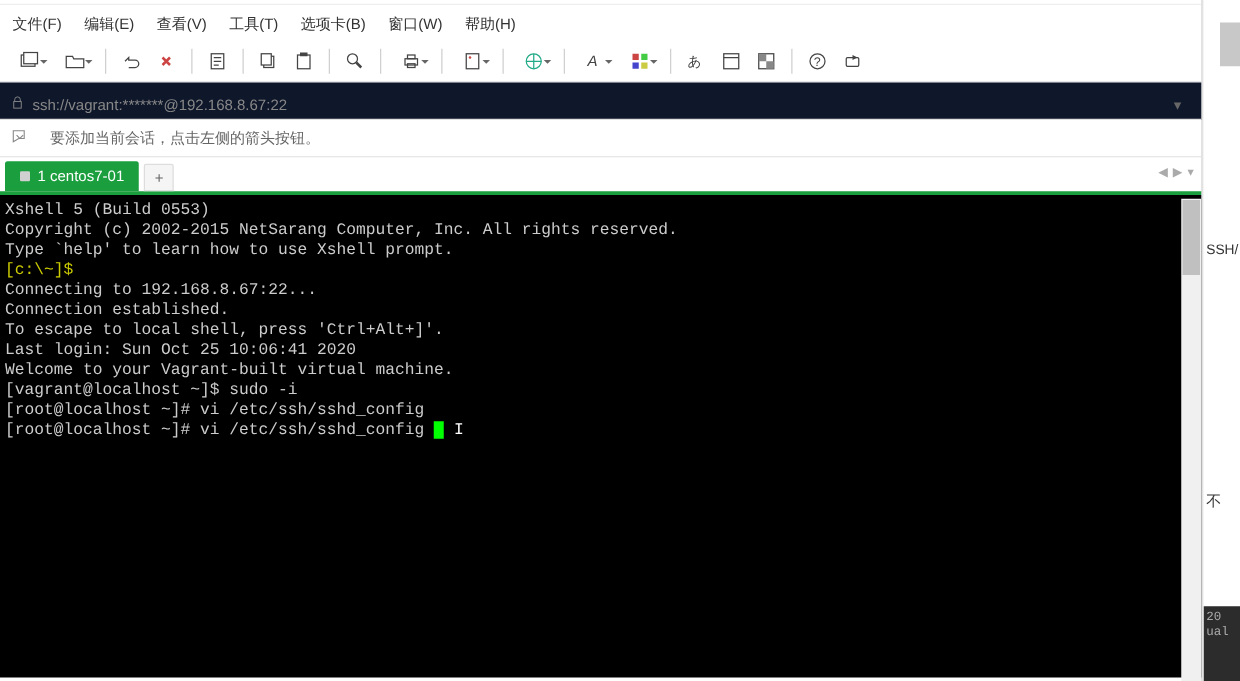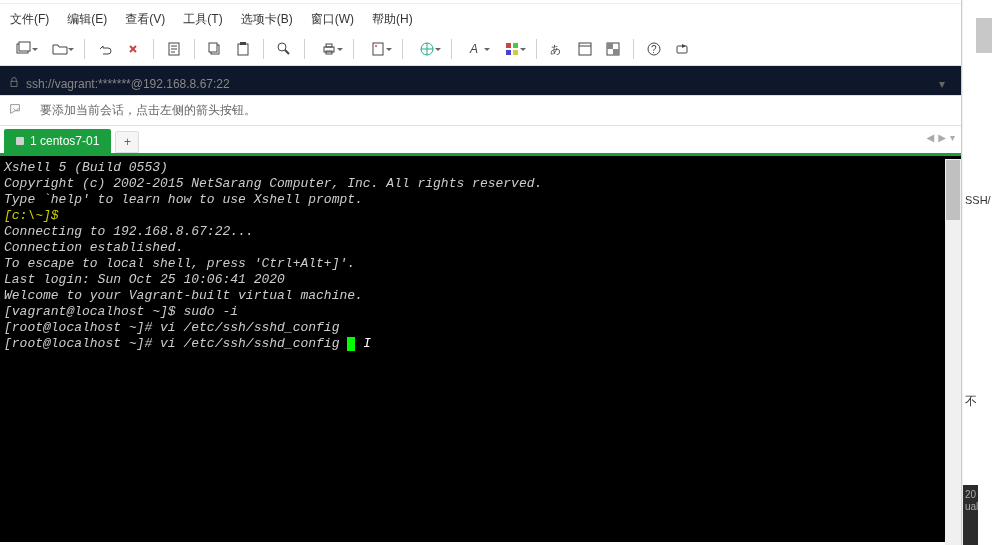--- a/index.html
+++ b/index.html
@@ -19,31 +19,31 @@
     .addressbar .lock { color: #888; }
     .addr-drop { color: #666; padding-right: 8px; }
     .infobar { display: flex; align-items: center; padding: 4px 8px; background: #fff; border-bottom: 1px solid #e0e0e0; height: 30px; gap: 18px; }
     .infobar .info-text { color: #666; }
     .tabbar { display: flex; align-items: flex-end; background: #fff; height: 30px; border-bottom: 3px solid #1b9e3e; padding-left: 4px; position: relative; }
     .tab { display: flex; align-items: center; padding: 5px 12px; background: #1b9e3e; color: #fff; font-size: 12px; cursor: pointer; border-radius: 2px 2px 0 0; gap: 6px; justify-content: space-between; }
     .tab .dot { width: 8px; height: 8px; background: #d0d0d0; border-radius: 1px; }
     .addtab { width: 24px; height: 22px; display: flex; align-items: center; justify-content: center; background: #f5f5f5; border: 1px solid #ddd; margin-left: 4px; cursor: pointer; border-radius: 2px 2px 0 0; color: #666; }
     .tabbar-right { position: absolute; right: 6px; top: 6px; display: flex; gap: 4px; color: #aaa; font-size: 10px; align-items: center; }
     .terminal { background: #000; color: #ccc; font-family: "Consolas", "Courier New", monospace; font-size: 13px; line-height: 16px; padding: 4px; height: calc(545px - 4px - 28px - 34px - 30px - 30px - 30px - 3px); overflow-y: auto; position: relative; white-space: pre; }
-    .terminal .line { white-space: pre; font-style: italic; }
+    .terminal .line { white-space: pre; }
     .yellow { color: #cccc00; }
     .green-cursor { display: inline-block; width: 8px; height: 14px; background: #00ff00; vertical-align: text-bottom; }
     .ibeam { color: #fff; display: inline-block; margin-left: 8px; }
     .scrollbar-v { position: absolute; right: 0; top: 159px; width: 16px; height: calc(545px - 159px); background: #f0f0f0; }
     .scrollbar-v .thumb { width: 14px; height: 60px; background: #c0c0c0; margin: 1px; }
     .side-area { position: absolute; left: 963px; top: 0; width: 29px; height: 545px; background: #fff; }
     .side-scroll { position: absolute; right: 0; top: 18px; width: 16px; height: 35px; background: #c8c8c8; }
     .side-text1 { position: absolute; top: 194px; left: 2px; font-size: 11px; color: #333; white-space: nowrap; }
     .side-text2 { position: absolute; top: 393px; left: 2px; font-size: 12px; color: #333; }
-    .side-dark { position: absolute; bottom: 0; left: 0; width: 15px; height: 60px; background: #2c2c2c; color: #aaa; font-size: 10px; padding: 4px 2px; line-height: 12px; }
+    .side-dark { position: absolute; bottom: 0; left: 0; width: 29px; height: 60px; background: #2c2c2c; color: #aaa; font-size: 10px; padding: 4px 2px; line-height: 12px; font-family: Liberation Mono, monospace; }
   </style>
 </head>
 <body>
 
 <div class="main-window">
   <div class="titlebar-partial"></div>
 
   <div class="menubar">
     <span>文件(F)</span>
     <span>编辑(E)</span>

